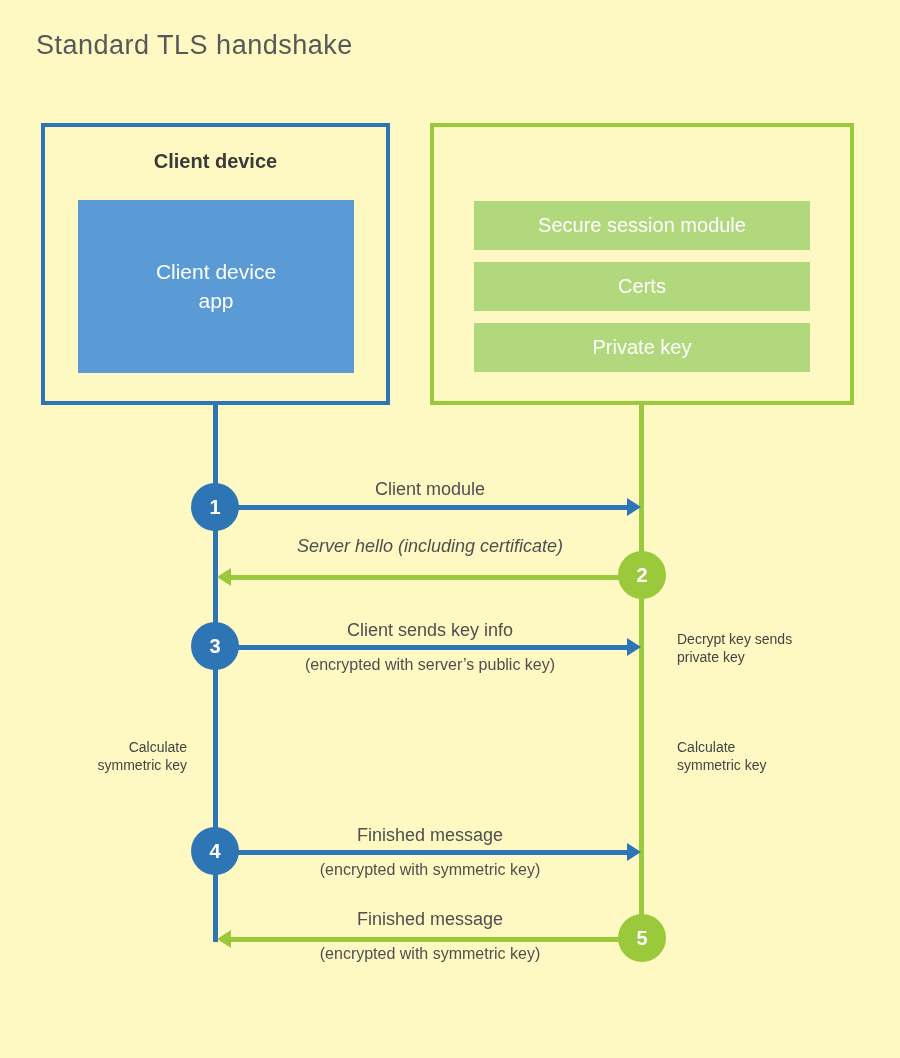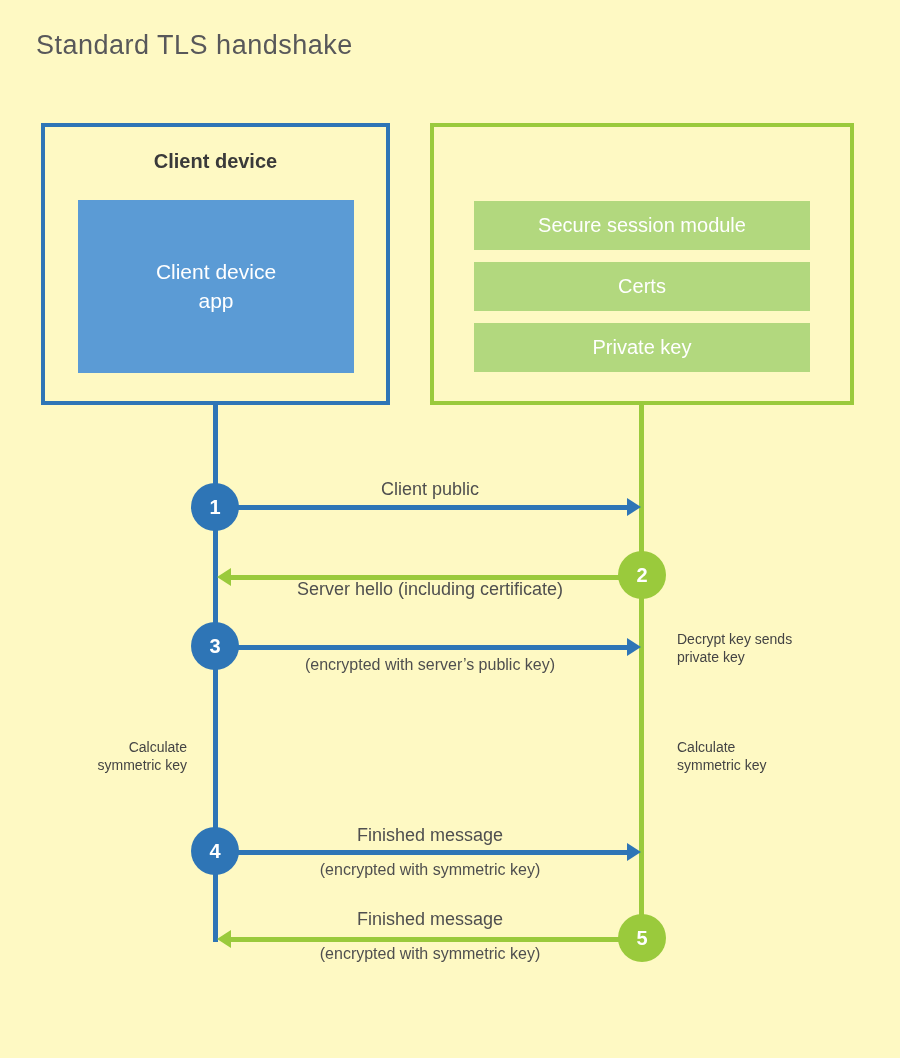--- a/index.html
+++ b/index.html
@@ -57,21 +57,21 @@
   .head { width:0; height:0; border-top:9px solid transparent; border-bottom:9px solid transparent; }
   .head-right { border-left:14px solid var(--c-blue,#2e75b6); }
   .head-left  { border-right:14px solid var(--c-green,#9aca3c); }
   .h1 { left:627px; top:498px; } .h2 { left:217px; top:568px; }
   .h3 { left:627px; top:638px; } .h4 { left:627px; top:843px; }
   .h5 { left:217px; top:930px; }
 
   .msg { left:220px; width:420px; text-align:center; color:var(--c-text_gray,#4f4f4f); }
   .msg-main { font-size:18px; }
   .msg-sub  { font-size:16px; }
-  .l1 { top:479px; } .l2 { top:579px; }
+  .l1 { top:479px; } .l2 { top:536px;font-style:italic; }
   .l3 { top:620px; } .s3 { top:656px; }
   .l4 { top:825px; } .s4 { top:861px; }
   .l5 { top:909px; } .s5 { top:945px; }
 
   .note { font-size:14px; color:#444444; line-height:1.25; white-space:pre-line; }
   .note-decrypt    { left:677px; top:631px; width:150px; text-align:left; }
   .note-calc-left  { left:77px;  top:739px; width:110px; text-align:right; }
   .note-calc-right { left:677px; top:739px; width:130px; text-align:left; }
 </style>
 </head>
@@ -90,30 +90,31 @@
   <div class="abs fill-box module module-0">Secure session module</div>
   <div class="abs fill-box module module-1">Certs</div>
   <div class="abs fill-box module module-2">Private key</div>
 
   <div class="abs vline vline-blue"></div>
   <div class="abs vline vline-green"></div>
 
   <div class="abs arrow-line blue-line a1"></div>
   <div class="abs head head-right h1"></div>
   <div class="abs step-circle blue-bg c1">1</div>
-  <div class="abs msg msg-main l1">Client public</div>
+  <div class="abs msg msg-main l1">Client module</div>
 
   <div class="abs arrow-line green-line a2"></div>
   <div class="abs head head-left h2"></div>
   <div class="abs step-circle green-bg c2">2</div>
   <div class="abs msg msg-main l2">Server hello (including certificate)</div>
 
   <div class="abs arrow-line blue-line a3"></div>
   <div class="abs head head-right h3"></div>
   <div class="abs step-circle blue-bg c3">3</div>
+  <div class="abs msg msg-main l3">Client sends key info</div>
   <div class="abs msg msg-sub s3">(encrypted with server’s public key)</div>
   <div class="abs note note-decrypt">Decrypt key sends
 private key</div>
 
   <div class="abs note note-calc-left">Calculate
 symmetric key</div>
   <div class="abs note note-calc-right">Calculate
 symmetric key</div>
 
   <div class="abs arrow-line blue-line a4"></div>

